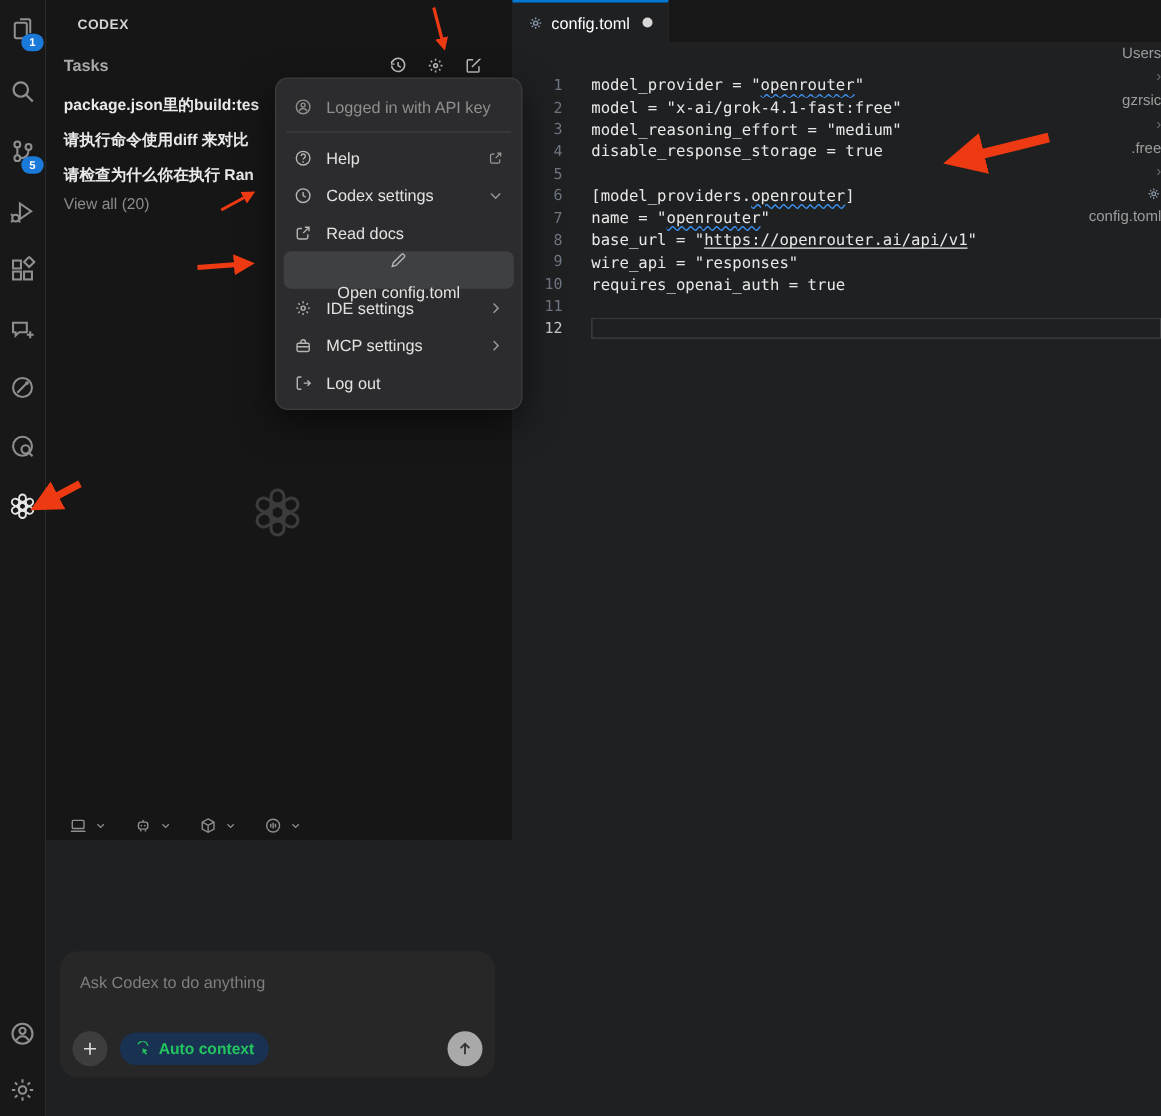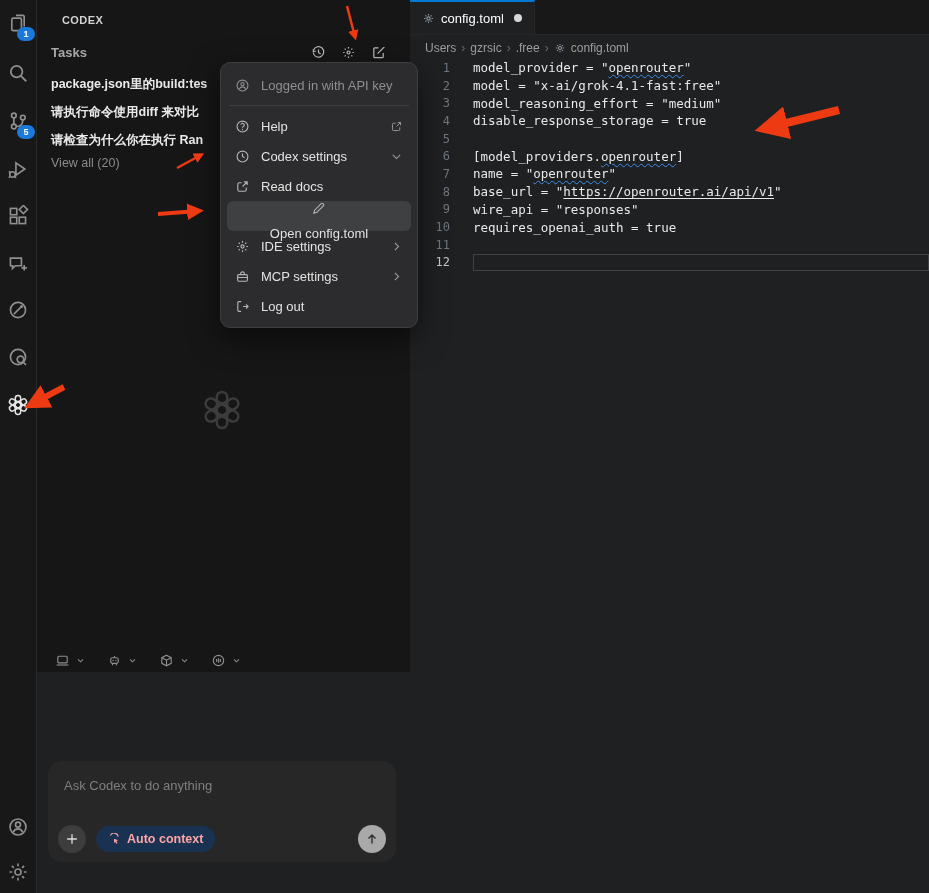--- a/index.html
+++ b/index.html
@@ -26,21 +26,21 @@
              white-space:nowrap;overflow:hidden;cursor:pointer;}
   .view-all{margin-top:2px;padding:0 14px;font-size:12.5px;color:#8a8a8a;cursor:pointer;}
 
   .watermark{position:absolute;left:162px;top:387px;width:46px;height:46px;color:#3c3c3c;}
 
   
   .composer{position:absolute;left:11px;width:348px;top:761px;height:101px;background:#272727;border-radius:14px;}
   .composer-ph{padding:17px 16px 0 16px;font-size:13px;color:#7f7f7f;}
   .composer-controls{position:absolute;left:10px;right:10px;bottom:9px;display:flex;align-items:center;}
   .btn-plus{width:28px;height:28px;border-radius:50%;background:#3d3d3d;color:#dedede;display:flex;align-items:center;justify-content:center;cursor:pointer;}
-  .pill{margin-left:10px;height:26px;border-radius:13px;background:#1a3252;color:#fca5a5;display:flex;align-items:center;
+  .pill{margin-left:10px;height:26px;border-radius:13px;background:#1a3252;color:#22c55e;display:flex;align-items:center;
         gap:6px;padding:0 12px;font-size:12.5px;font-weight:600;cursor:pointer;}
   .btn-send{margin-left:auto;width:28px;height:28px;border-radius:50%;background:#a9a9a9;color:#333;display:flex;align-items:center;justify-content:center;cursor:pointer;}
   .selectors{position:absolute;left:18px;bottom:4px;display:flex;gap:22px;color:#8f8f8f;}
   .sel{display:flex;align-items:center;gap:6px;cursor:pointer;}
 
   
   .menu{position:absolute;left:220px;top:62px;width:198px;background:#2c2c2e;border:1px solid #3e3e40;border-radius:10px;
         padding:6px;box-shadow:0 10px 30px rgba(0,0,0,.55);z-index:5;box-sizing:border-box;}
   .menu-row{display:flex;align-items:center;gap:10px;height:30px;padding:0 8px;border-radius:6px;color:#e2e2e2;font-size:13px;cursor:pointer;}
   .menu-row.dim{color:#8f8f8f;height:32px;cursor:default;}
@@ -50,21 +50,21 @@
   .menu-row .acc{margin-left:auto;display:flex;color:#9a9a9a;}
   .menu-divider{height:1px;background:#3e3e40;margin:4px 2px 5px 2px;}
 
   
   .editor{position:absolute;left:410px;top:0;right:0;bottom:0;background:#1f2022;}
   .tabbar{height:34px;background:#181818;border-bottom:1px solid #262626;display:flex;}
   .tab{display:flex;align-items:center;gap:6px;padding:0 12px;background:#1f2022;border-right:1px solid #262626;
        border-top:2px solid #0078d4;color:#fff;font-size:13px;cursor:pointer;}
   .tab .dot{width:8px;height:8px;border-radius:50%;background:#d8d8d8;margin-left:4px;}
   .tab .ticon{color:#8a98a8;display:flex;}
-  .breadcrumbs{height:25px;display:flex;align-items:center;gap:5px;padding-left:15px;font-size:12px;color:#9d9d9d;}
+  .breadcrumbs{height:25px;display:flex;align-items:flex-end;gap:5px;padding-left:15px;font-size:12px;color:#9d9d9d;flex-direction:column;}
   .breadcrumbs .bsep{color:#6b6b6b;font-size:12px;}
   .breadcrumbs .bicon{color:#8a98a8;display:flex;}
   .bc-item{cursor:pointer;}
   .code{position:absolute;top:59px;left:0;right:0;font-family:"DejaVu Sans Mono","Liberation Mono",monospace;font-size:12.5px;}
   .code-line{display:flex;height:17.7px;align-items:center;}
   .ln{flex:0 0 40px;text-align:right;color:#6e7681;font-size:12px;}
   .lgap{flex:0 0 23px;}
   .lt{flex:1;white-space:pre;color:#e8e8e8;height:100%;display:flex;align-items:center;}
   .code-line.current .lt{box-shadow:inset 0 0 0 1px #404144;}
   .code-line.current .ln{color:#c8c8c8;}

